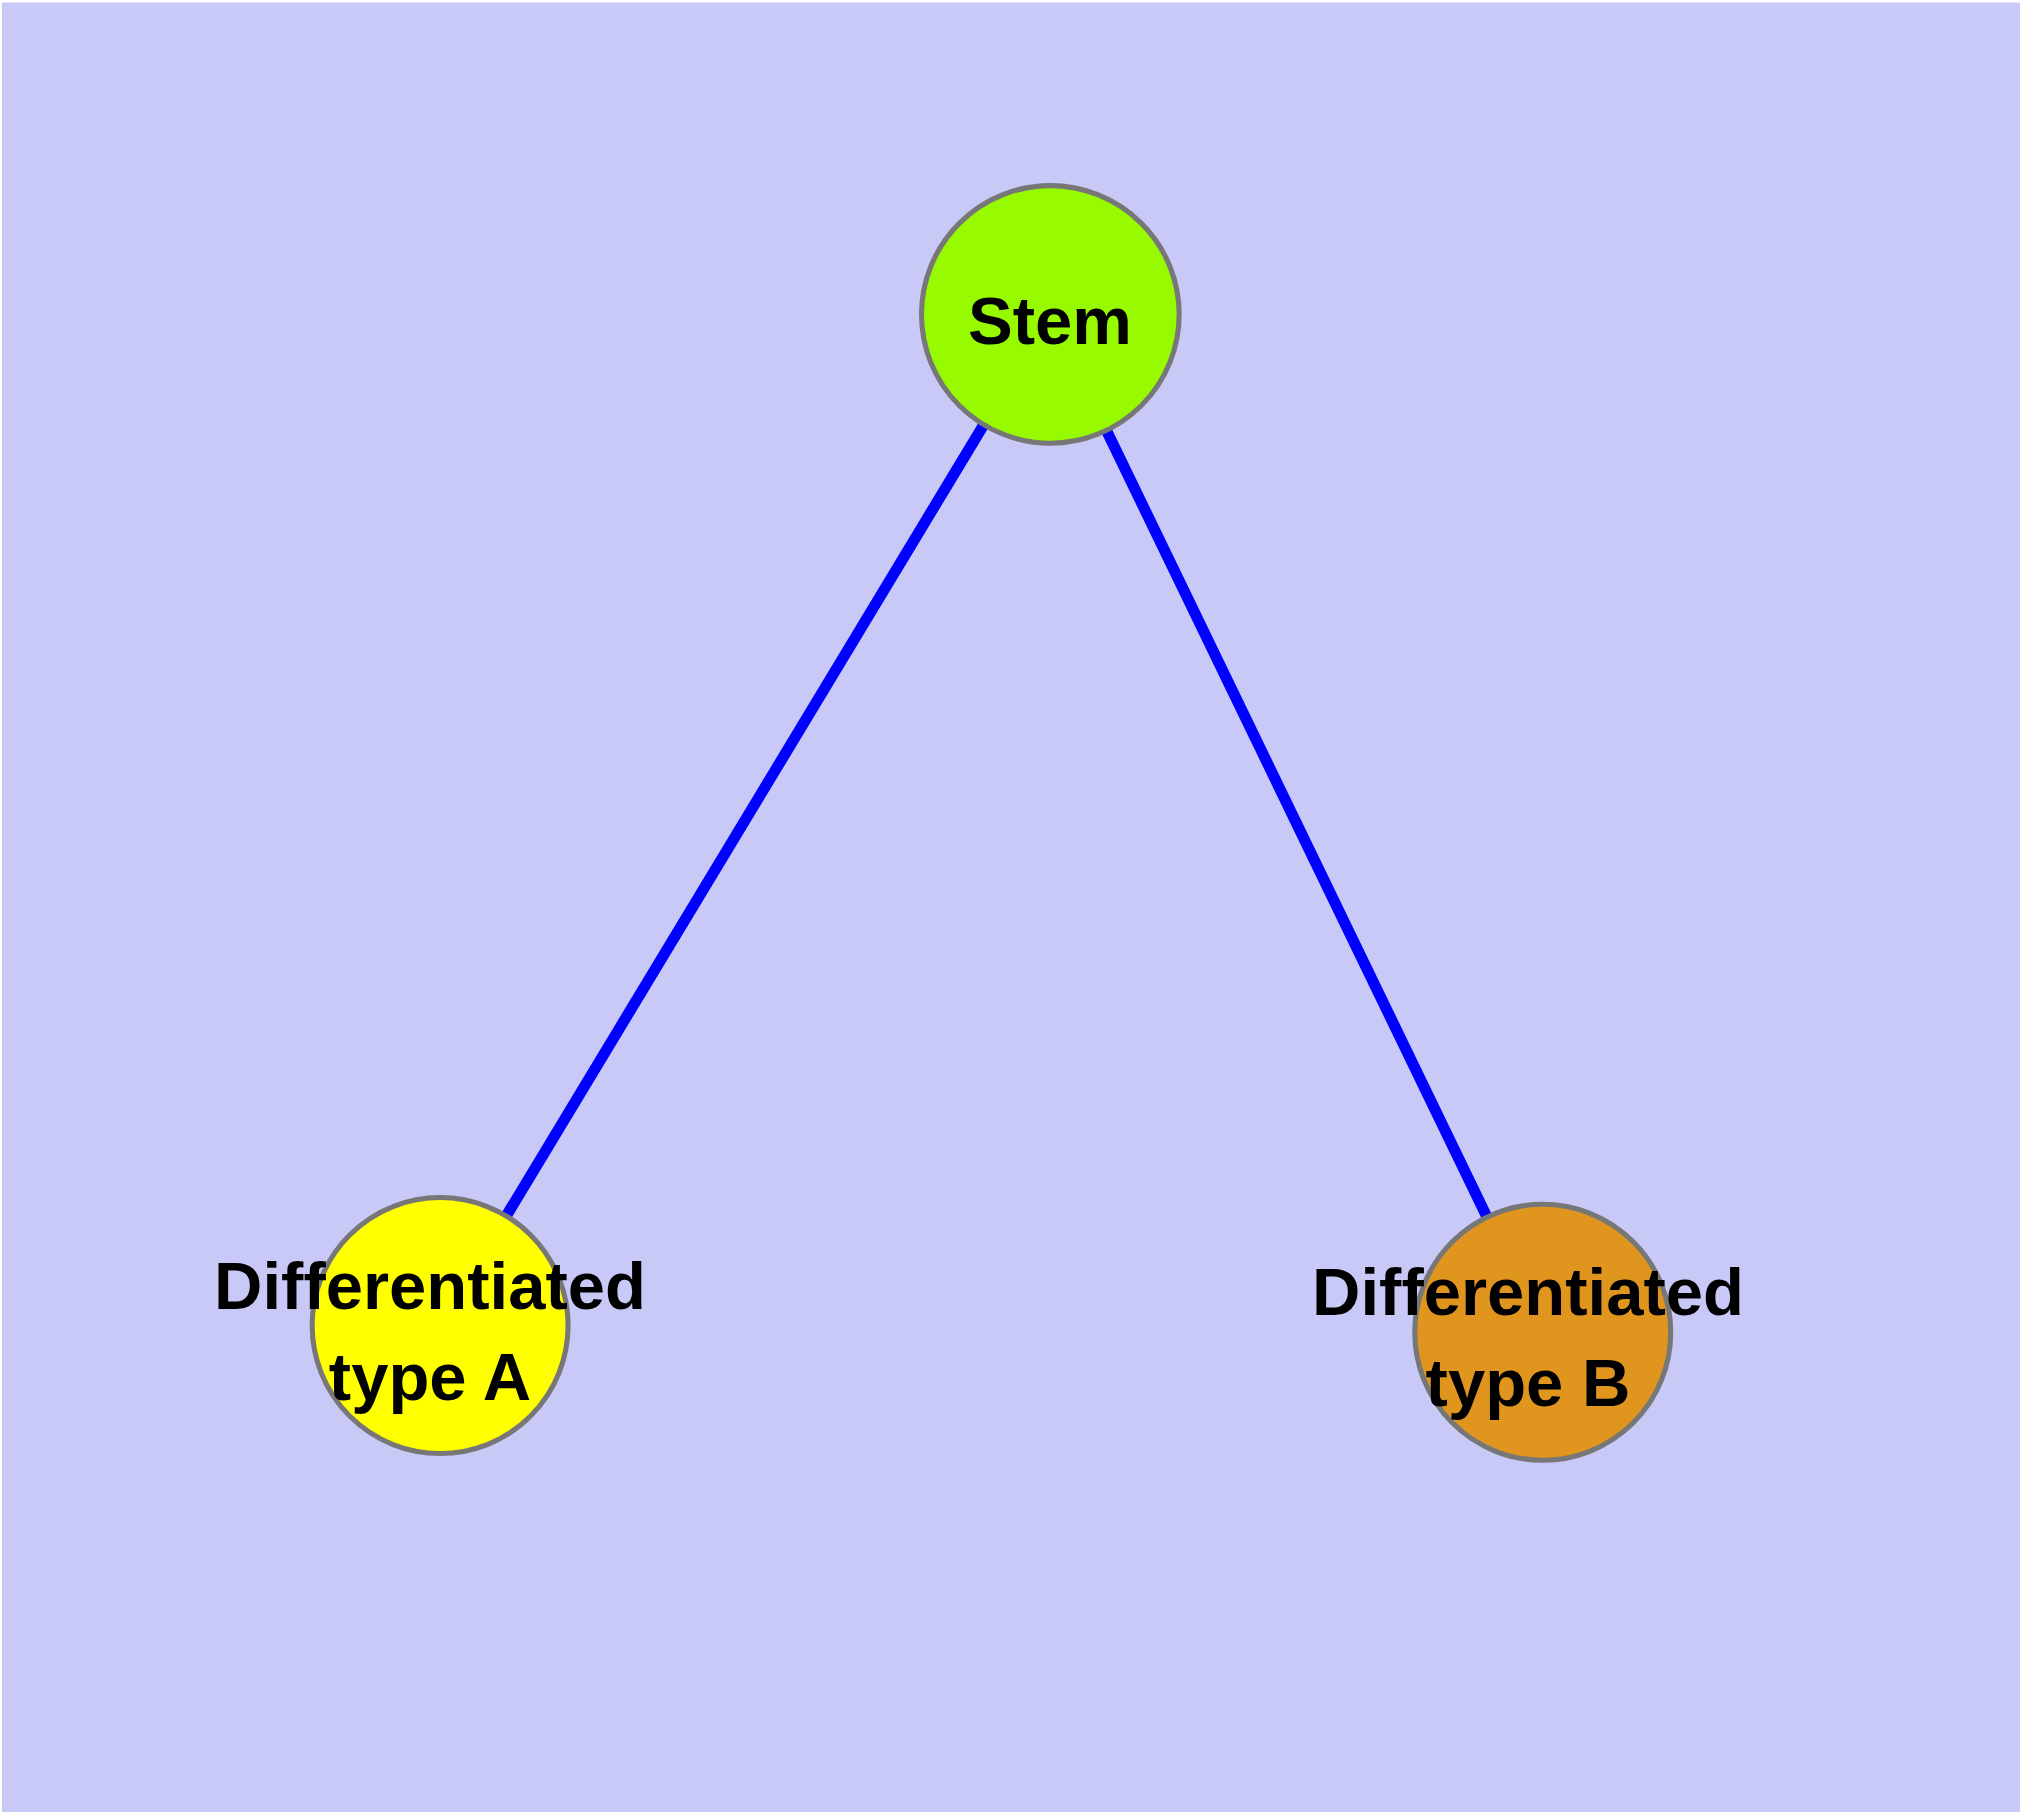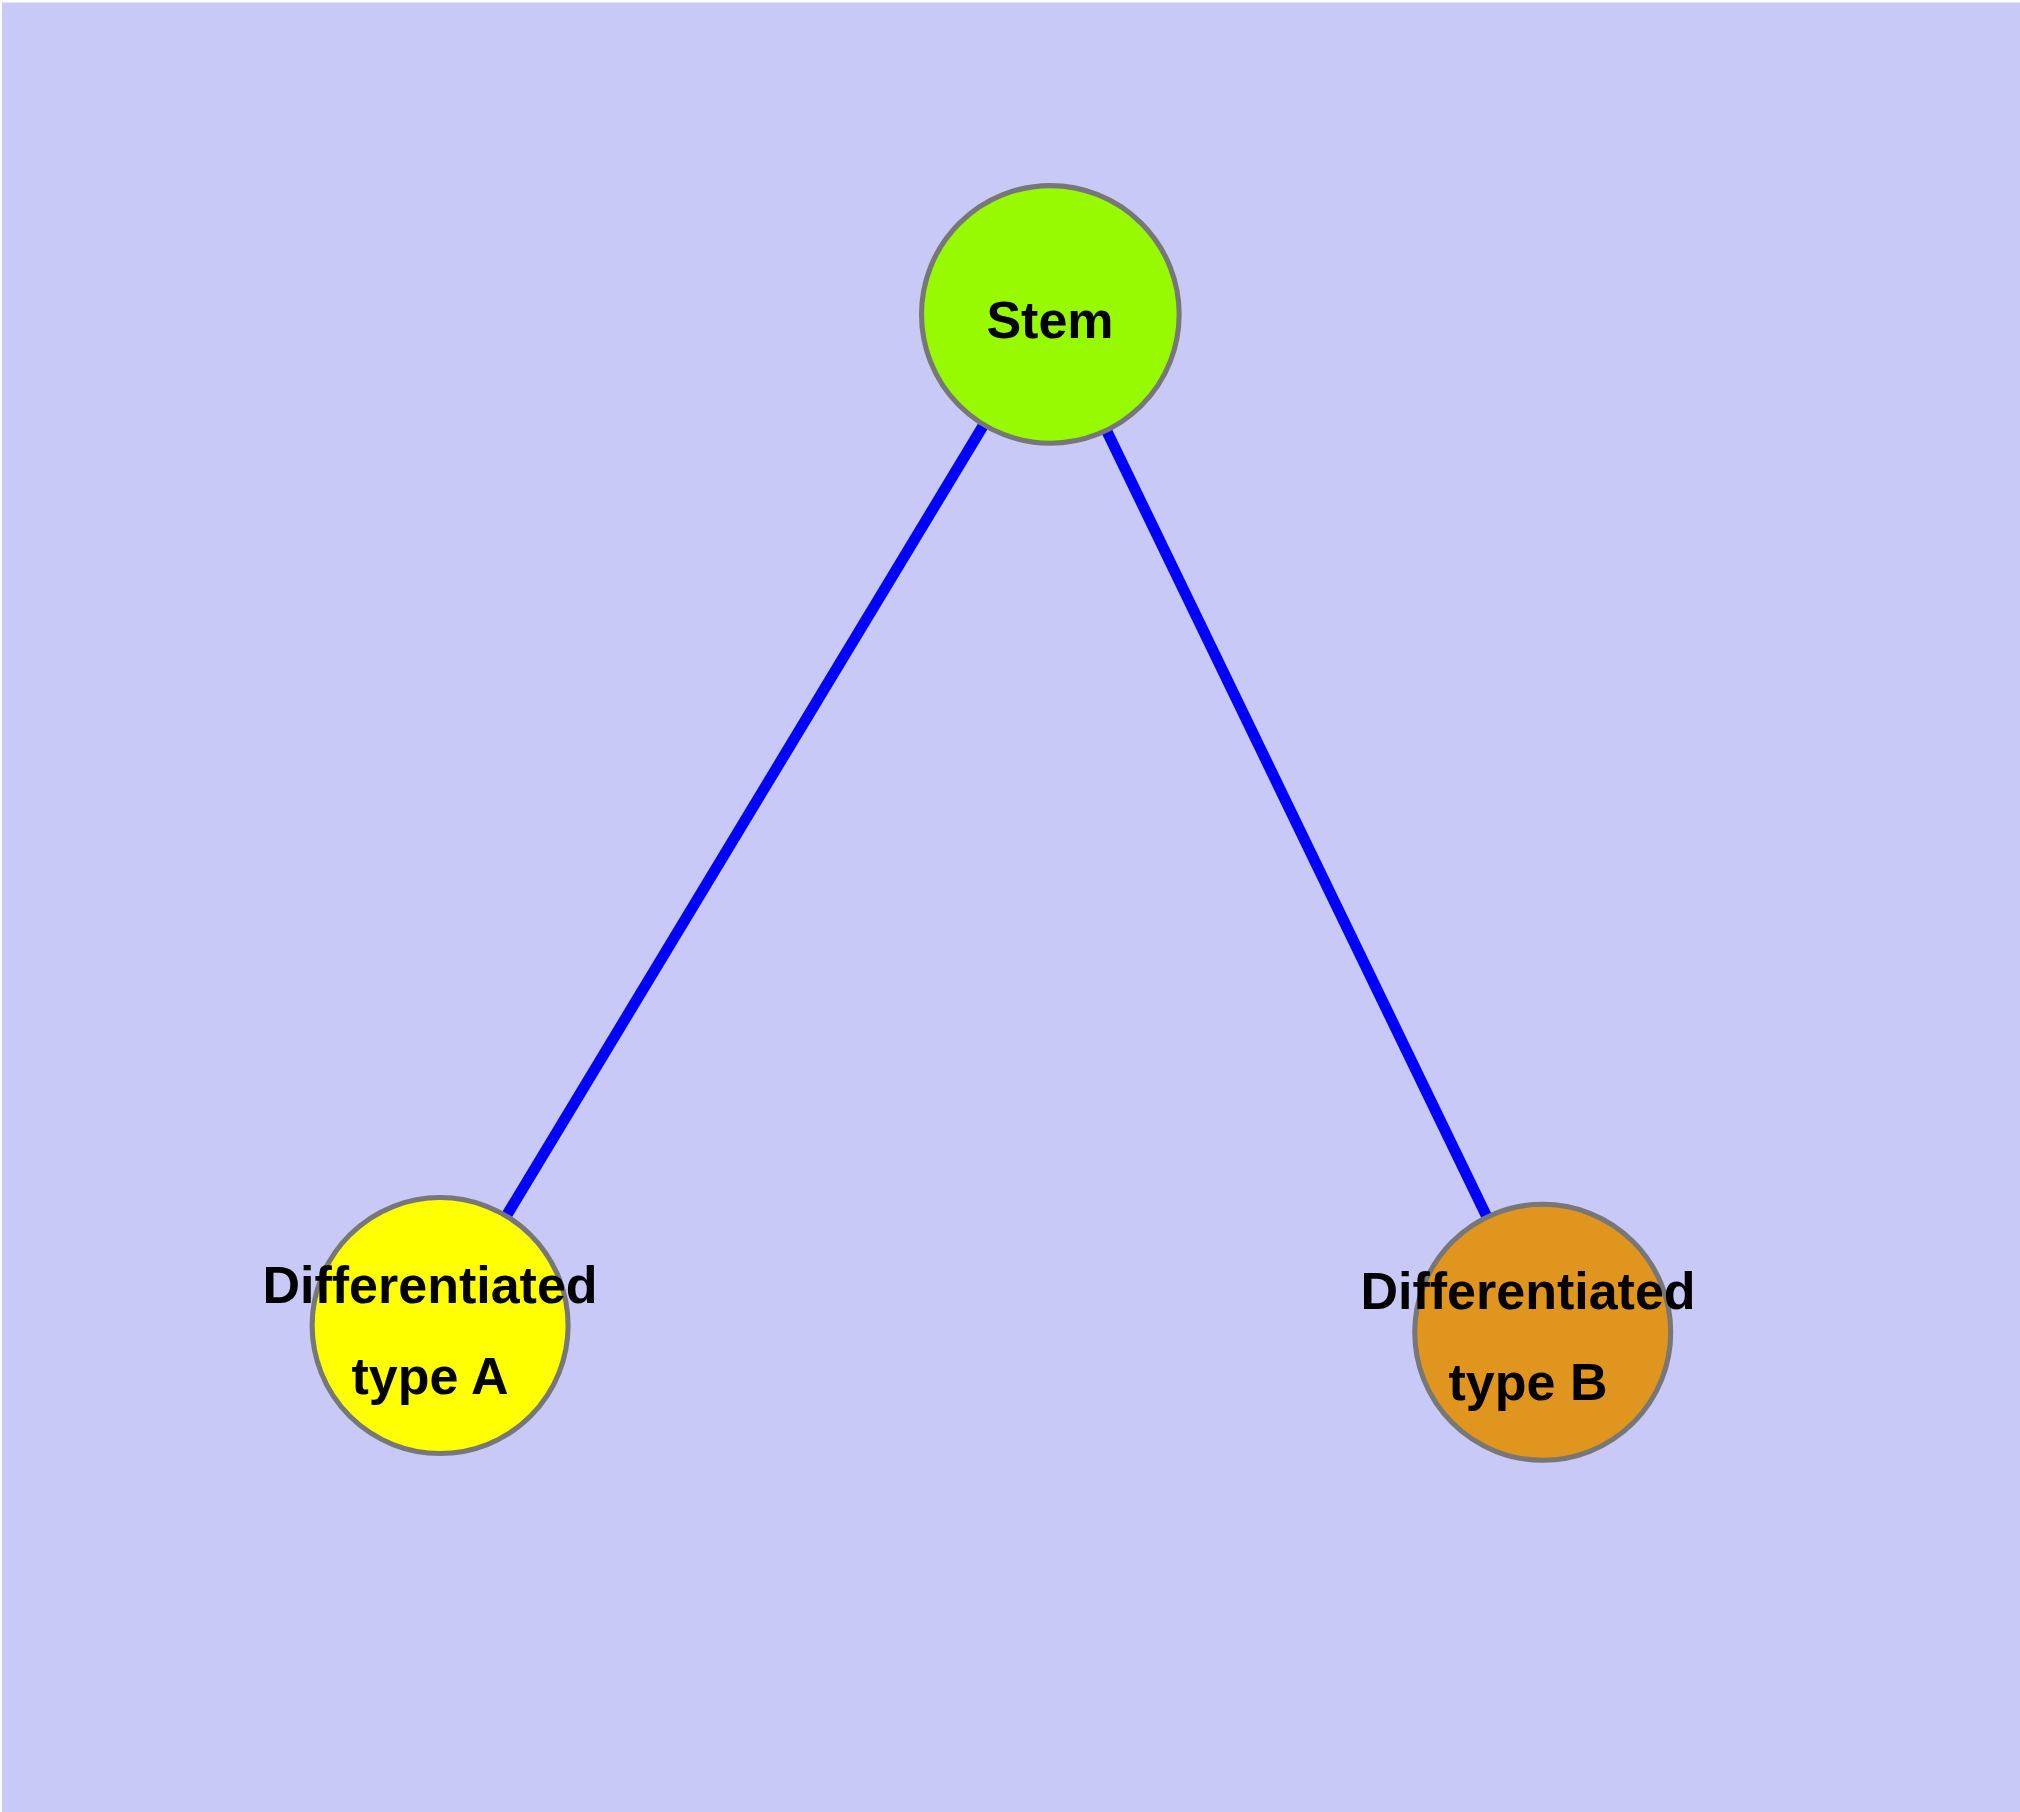--- a/index.html
+++ b/index.html
@@ -21,21 +21,21 @@
     top: 0;
     width: 2021px;
     height: 1812px;
     display: block;
   }
   .node-label {
     position: absolute;
     transform: translate(-50%, -50%);
     color: #000000;
     font-weight: bold;
-    font-size: 52px;
+    font-size: 67px;
     line-height: 91px;
     text-align: center;
     white-space: pre-line;
     letter-spacing: 0px;
     pointer-events: none;
   }
   #label-stem   { left: 1050px; top: 320px;  }
   #label-type-a { left: 430px;  top: 1331px; }
   #label-type-b { left: 1528px; top: 1337px; }
 </style>

